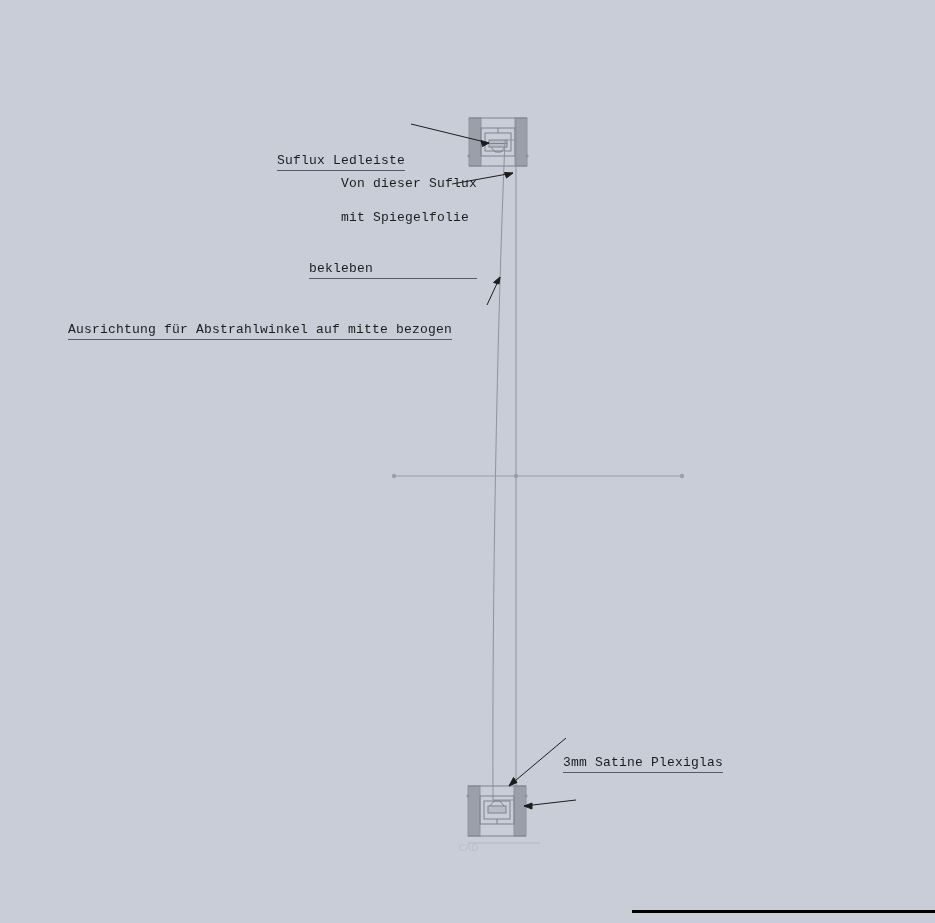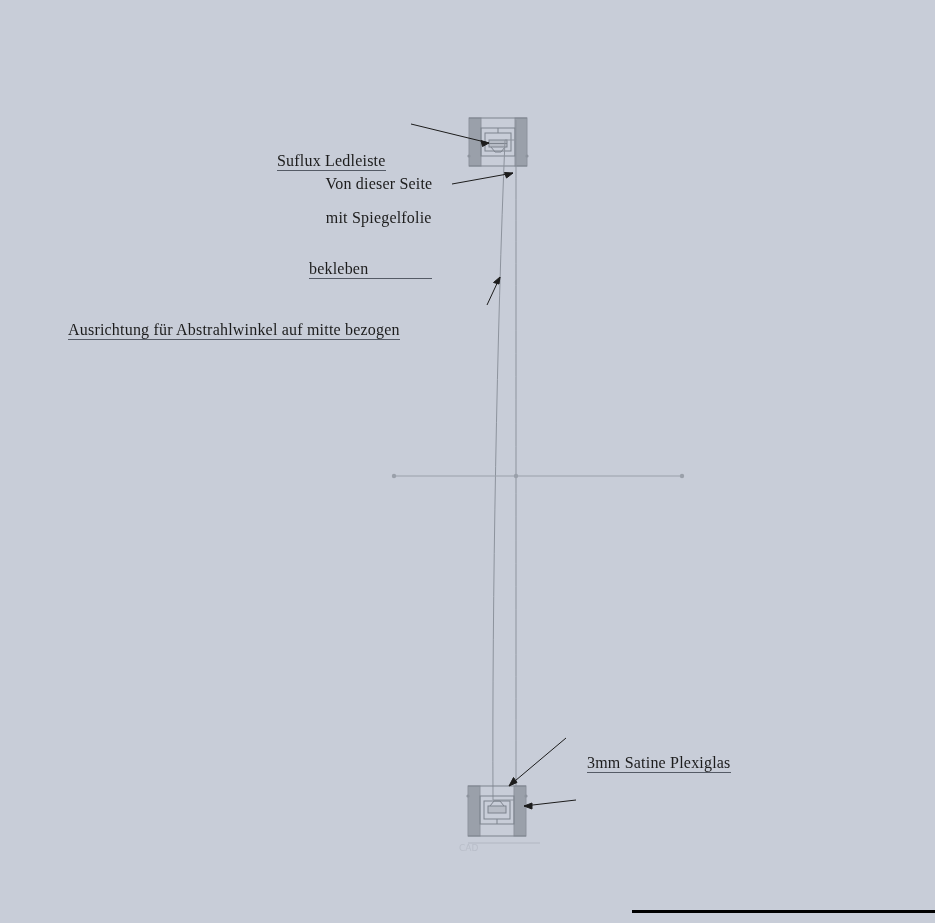--- a/index.html
+++ b/index.html
@@ -18,35 +18,35 @@
   #drawing {
     position: absolute;
     left: 0;
     top: 0;
     width: 935px;
     height: 923px;
   }
   .anno {
     position: absolute;
     color: #1c1c1c;
-    font-family: Liberation Serif, serif;
-    font-size: 16px;
+    font-family: Liberation Mono, monospace;
+    font-size: 13px;
     line-height: 17px;
     white-space: pre;
     letter-spacing: 0.2px;
   }
   .anno .ul {
     display: block;
     border-bottom: 1px solid #555b66;
     padding-bottom: 1px;
   }
   #anno-suflux { left: 277px; top: 118px; }
   #anno-spiegelfolie { left: 309px; top: 158px; }
   #anno-ausrichtung { left: 68px; top: 287px; }
-  #anno-plexiglas { left: 587px; top: 720px; }
+  #anno-plexiglas { left: 563px; top: 720px; }
   #anno-siebdruck { left: 581px; top: 794px; }
   #footer-bar {
     position: absolute;
     left: 632px;
     top: 910px;
     width: 303px;
     height: 3px;
     background: #000000;
   }
   #watermark {
@@ -134,21 +134,21 @@
       <path d="M576 800 L524 806" fill="none"></path>
       <polygon points="524,806 532,809 532,803"></polygon>
     </g>
   </svg>
 
   <div class="anno" id="anno-suflux">
     <span class="ul">Suflux Ledleiste</span>
   </div>
 
   <div class="anno" id="anno-spiegelfolie">
-    <span>Von dieser Seite</span><br>
+    <span>Von dieser Suflux</span><br>
     <span>mit Spiegelfolie</span><br>
     <span class="ul">bekleben</span>
   </div>
 
   <div class="anno" id="anno-ausrichtung">
     <span class="ul">Ausrichtung für Abstrahlwinkel auf mitte bezogen</span>
   </div>
 
   <div class="anno" id="anno-plexiglas">
     <span class="ul">3mm Satine Plexiglas</span>

